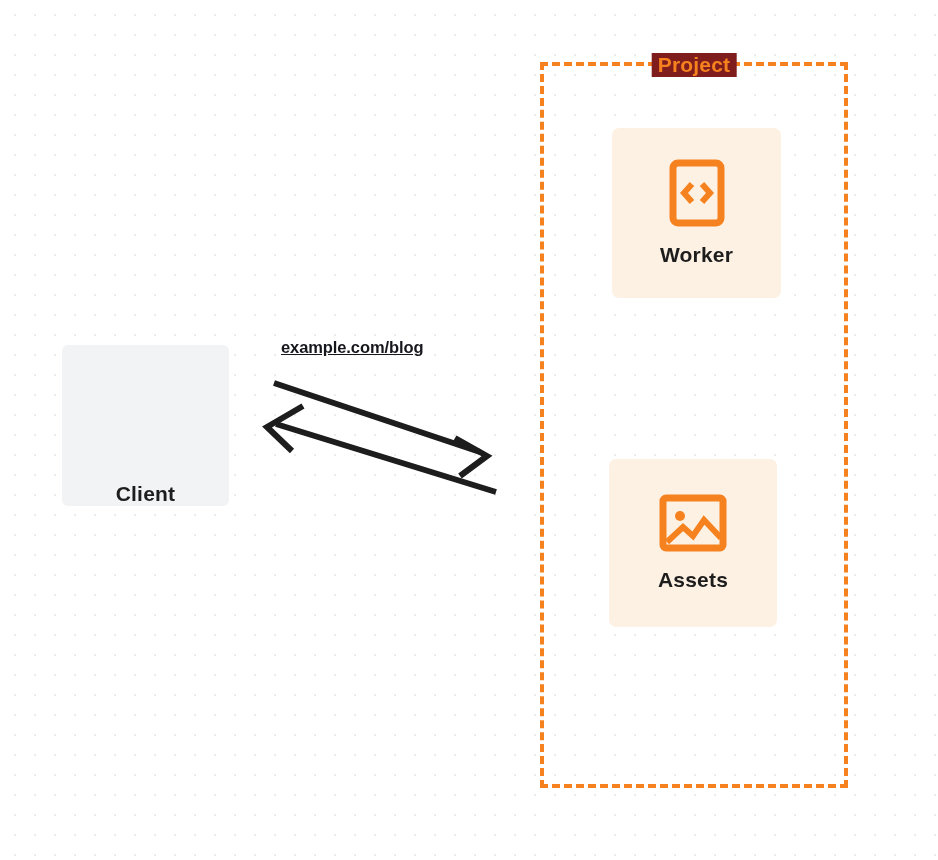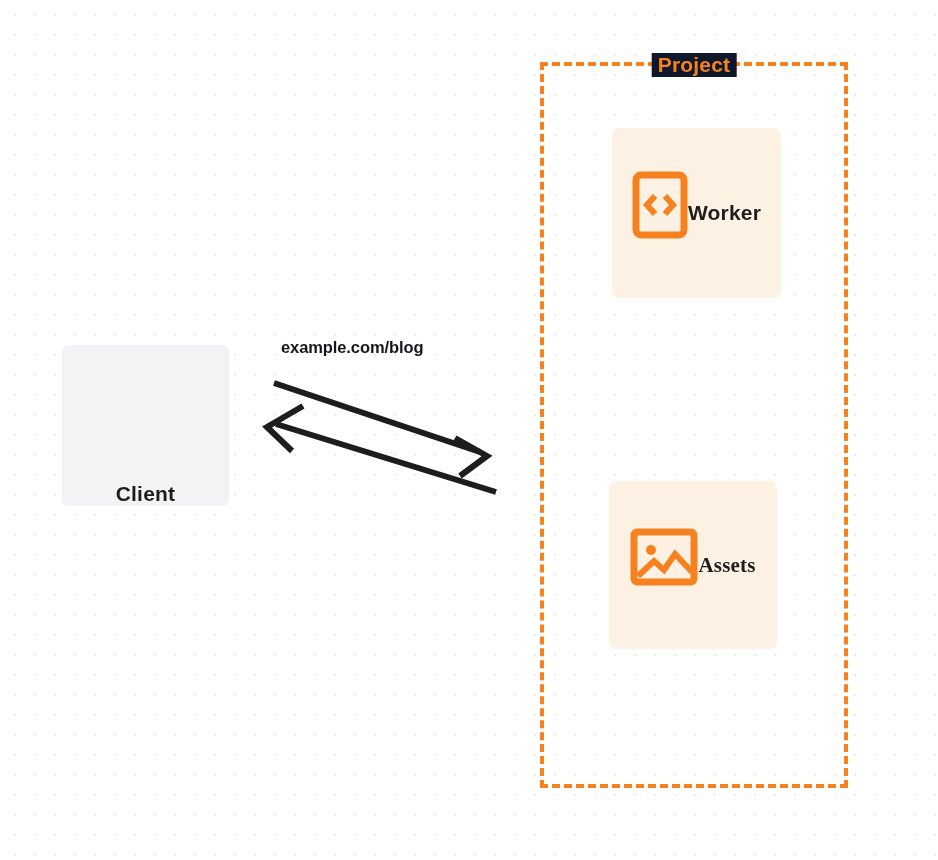--- a/index.html
+++ b/index.html
@@ -53,67 +53,68 @@
   }
   .edge-label {
     position: absolute;
     left: 281px;
     top: 338px;
     font-size: 16.5px;
     font-weight: bold;
     color: #16161d;
     letter-spacing: -0.1px;
     white-space: nowrap;
+    text-decoration: underline;
   }
 
   
   .project-box {
     position: absolute;
     left: 540px;
     top: 62px;
     width: 308px;
     height: 726px;
     border: 4px dashed #f6821f;
     box-sizing: border-box;
   }
   .project-title {
     position: absolute;
     left: 50%;
     top: -13px;
     transform: translateX(-50%);
-    background: #0f172a;
+    background: #7f1d1d;
     padding: 0 6px;
     font-size: 21px;
     font-weight: bold;
     color: #f6821f;
     letter-spacing: 0.2px;
     white-space: nowrap;
   }
 
   
   .card {
     position: absolute;
     background: #fdf1e4;
     border-radius: 7px;
     display: flex;
+    flex-direction: column;
     align-items: center;
     justify-content: center;
   }
   .card-worker {
     left: 612px;
     top: 128px;
     width: 169px;
     height: 170px;
   }
   .card-assets {
     left: 609px;
-    top: 481px;
+    top: 459px;
     width: 168px;
     height: 168px;
-    font-family: Liberation Serif, serif;
   }
   .card-icon {
     line-height: 0;
     margin-bottom: 16px;
   }
   .card-label {
     font-size: 21px;
     font-weight: bold;
     color: #1d1d1d;
     letter-spacing: 0.2px;

